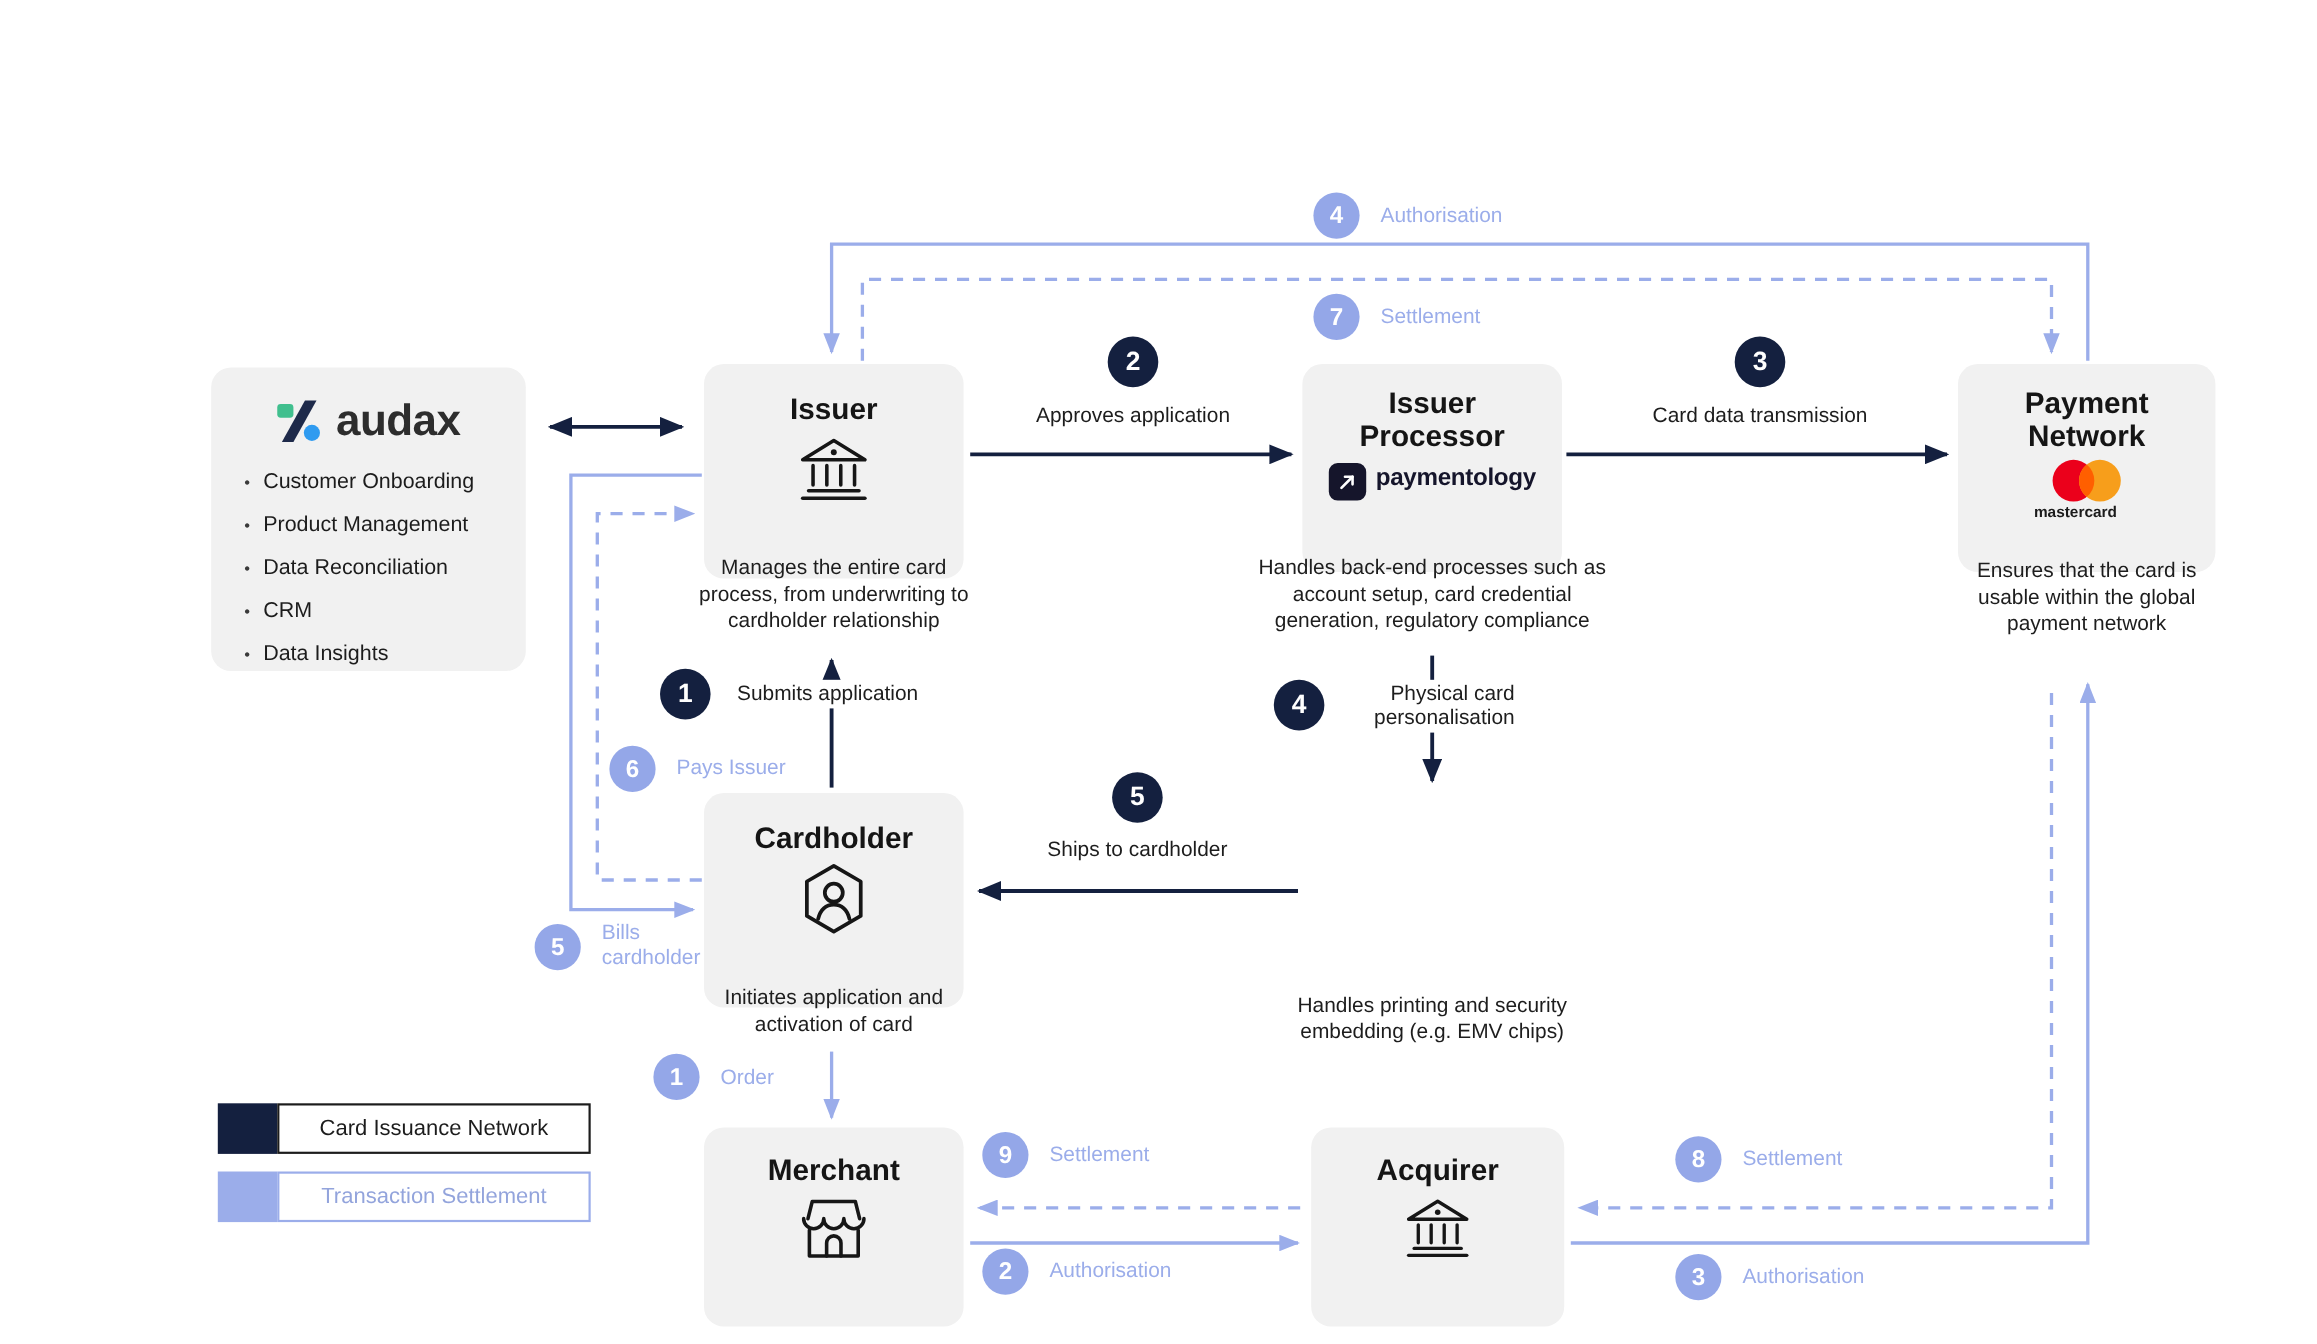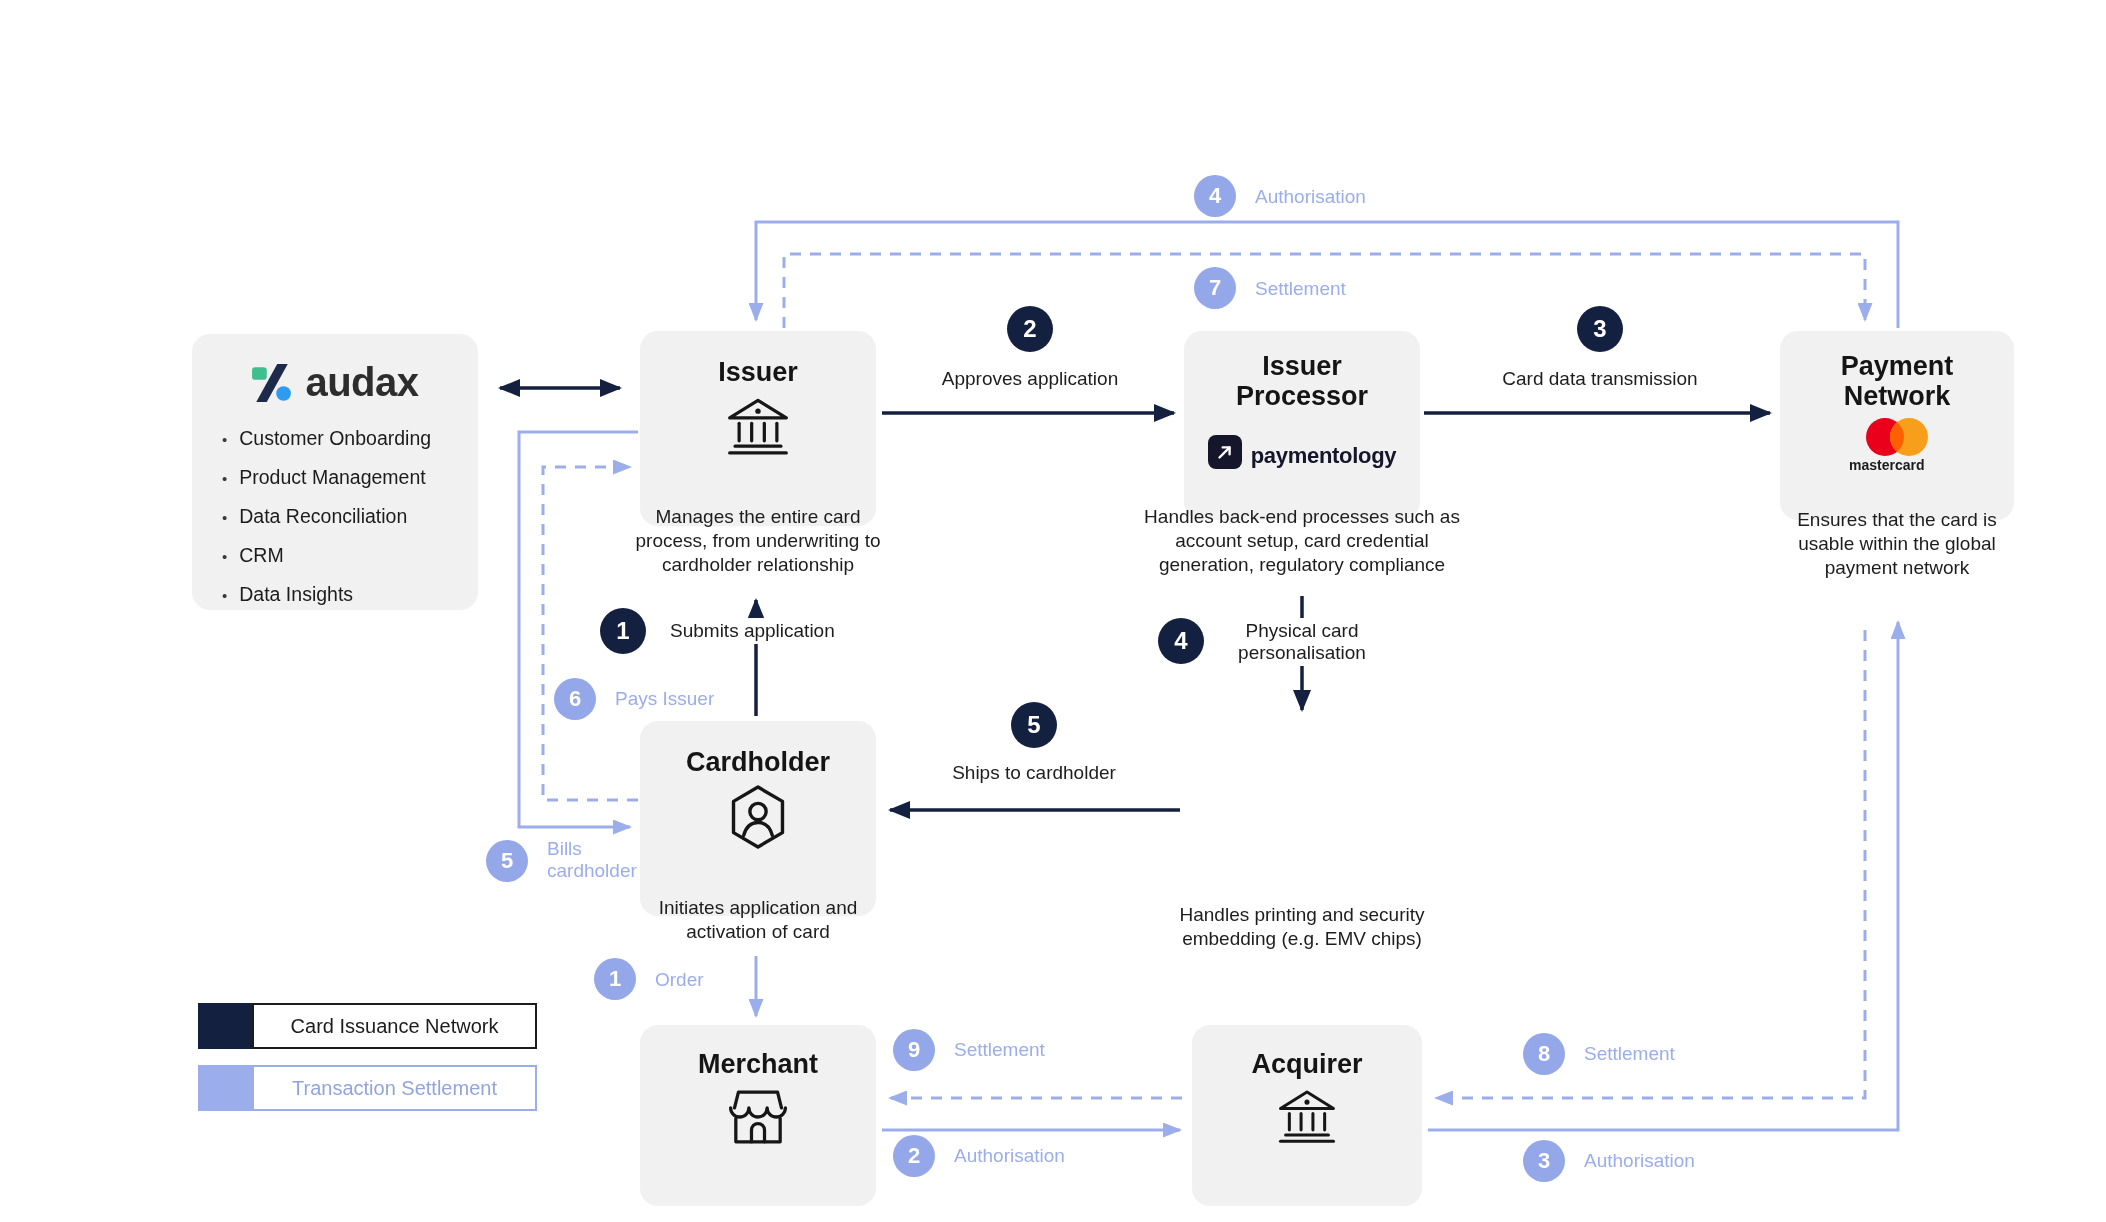--- a/index.html
+++ b/index.html
@@ -20,34 +20,34 @@
     position:absolute;z-index:3;font-size:19px;color:#1d1d1d;line-height:1.27;
     text-align:center;transform:translateX(-50%);
   }
   .circle{
     position:absolute;z-index:5;border-radius:50%;color:#ffffff;font-weight:700;
     display:flex;align-items:center;justify-content:center;
   }
   .circle.dark{width:46px;height:46px;background:#14203f;font-size:24px;}
   .circle.blue{width:42px;height:42px;background:#94a7e8;font-size:22px;}
   .slabel{position:absolute;z-index:4;font-size:19px;white-space:nowrap;}
-  .slabel.darktxt{color:#1d1d1d;}
+  .slabel.darktxt{color:#1d1d1d;text-align:right;}
   .slabel.bluetxt{color:#9badea;font-weight:500;}
   .vcenter{transform:translateY(-50%);}
   .hcenter{transform:translateX(-50%);text-align:center;}
   .whitebg{background:#ffffff;padding:2px 8px;}
   .wrap{white-space:normal;}
   
   .audax-logo-row{display:flex;align-items:center;gap:12px;margin-top:26px;}
   .audax-word{font-size:40px;font-weight:600;color:#2d2d2d;letter-spacing:-0.5px;}
   .bullets{margin-top:22px;align-self:flex-start;padding-left:30px;display:flex;flex-direction:column;gap:16px;}
   .bullet-row{display:flex;align-items:baseline;gap:12px;font-size:19.5px;color:#1c1c1c;}
   .bullet-dot{font-size:15px;color:#3a3a3a;}
   
-  .pay-row{display:flex;align-items:flex-end;gap:9px;margin-top:24px;}
+  .pay-row{display:flex;align-items:flex-start;gap:9px;margin-top:10px;}
   .pay-glyph{width:34px;height:34px;background:#15152b;border-radius:8px;display:flex;align-items:center;justify-content:center;}
   .pay-word{font-size:22px;font-weight:700;color:#15152b;letter-spacing:-0.3px;}
   
   .mc-col{display:flex;flex-direction:column;align-items:flex-start;margin-top:4px;}
   .mc-word{font-size:14px;font-weight:700;color:#1b1b1b;margin-top:-2px;}
   
   .legend-row{position:absolute;left:198px;display:flex;z-index:3;}
   .swatch{width:54px;height:46px;}
   .legend-box{width:281px;height:42px;background:#ffffff;display:flex;align-items:center;justify-content:center;font-size:20px;}
   .lg-dark .swatch{background:#14203f;}

